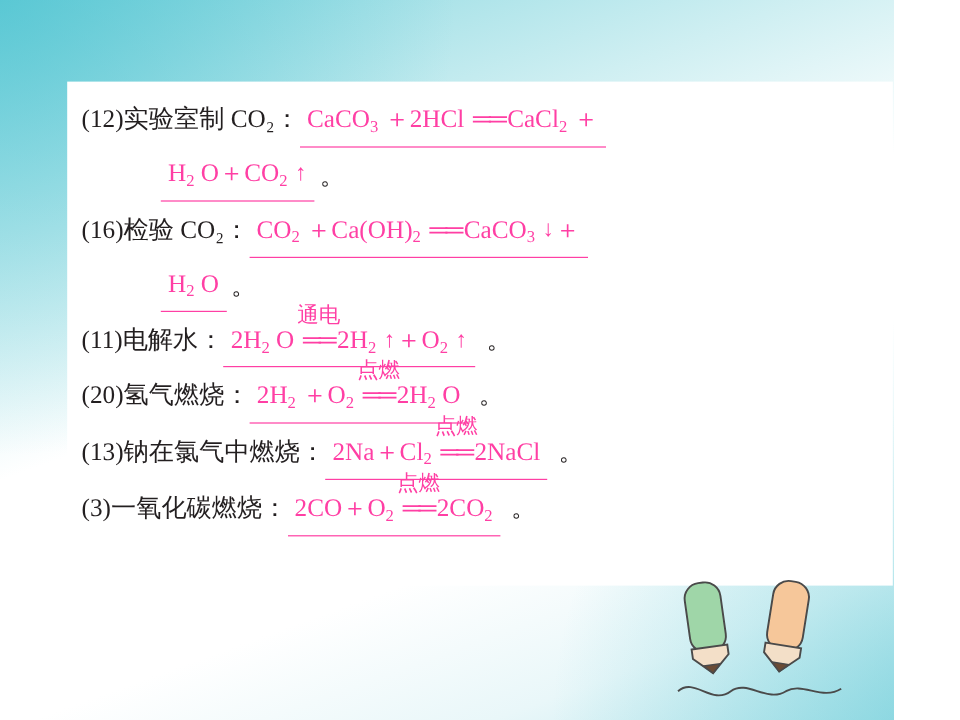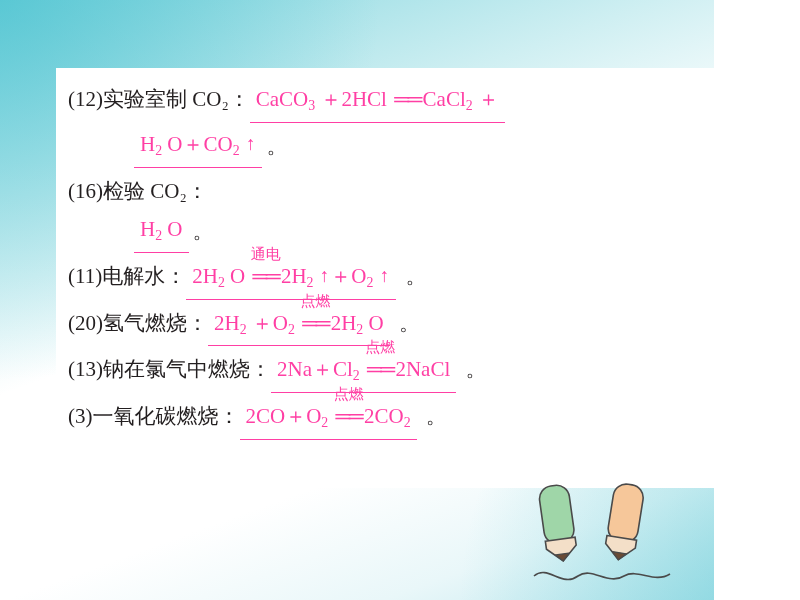--- a/index.html
+++ b/index.html
@@ -12,20 +12,21 @@
     overflow: hidden;
     font-family: "Liberation Serif", serif;
     background: #ffffff;
   }
   .slide {
     position: relative;
     width: 714px;
     height: 600px;
     background: linear-gradient(160deg, #7fd4dd 0%, #a8e2e8 14%, #cfeff2 28%, #ffffff 46%, #ffffff 70%, #e9f7f9 86%, #bfe8ee 100%);
     overflow: hidden;
+    padding-left: 31px;
   }
   .slide::before {
     content: "";
     position: absolute;
     left: 0; top: 0;
     width: 800px; height: 600px;
     background:
       radial-gradient(circle at 0% 0%, rgba(60,190,205,0.55) 0%, rgba(60,190,205,0.0) 38%),
       radial-gradient(circle at 100% 100%, rgba(60,190,205,0.45) 0%, rgba(60,190,205,0.0) 34%);
     pointer-events: none;
@@ -95,21 +96,21 @@
     white-space: nowrap;
   }
   .eqsign {
     letter-spacing: -0.08em;
   }
   .cond {
     position: absolute;
     left: 50%;
     transform: translateX(-50%);
     top: -15px;
-    font-size: 15px;
+    font-size: 18px;
     font-family: "Liberation Sans", sans-serif;
     color: #ff3fa4;
     white-space: nowrap;
     line-height: 1;
   }
   .line2 {
     margin-left: 66px;
   }
   .row-sub {
     display: flex;
@@ -141,20 +142,23 @@
           <span class="answer">CaCO<sub>3</sub> ＋2HCl <span class="eq"><span class="eqsign">══</span></span>CaCl<sub>2</sub> ＋</span>
         </span>
       </div>
       <div class="row-sub line2">
         <span class="answer">H<sub>2</sub> O＋CO<sub>2</sub> <span class="arrow-up">↑</span></span>
         <span class="period">。</span>
       </div>
 
       <div class="item">
         <span class="label"><span>(16)</span><span>检验 CO₂：</span></span>
+        <span class="answer-wrap">
+          <span class="answer">CO<sub>2</sub> ＋Ca(OH)<sub>2</sub> <span class="eq"><span class="eqsign">══</span></span>CaCO<sub>3</sub> <span class="arrow-down">↓</span>＋</span>
+        </span>
       </div>
       <div class="row-sub line2">
         <span class="answer">H<sub>2</sub> O</span>
         <span class="period">。</span>
       </div>
 
       <div class="item">
         <span class="label"><span>(11)</span><span>电解水：</span></span>
         <span class="answer-wrap">
           <span class="answer">2H<sub>2</sub> O <span class="eq"><span class="cond">通电</span><span class="eqsign">══</span></span>2H<sub>2</sub> <span class="arrow-up">↑</span>＋O<sub>2</sub> <span class="arrow-up">↑</span></span>

